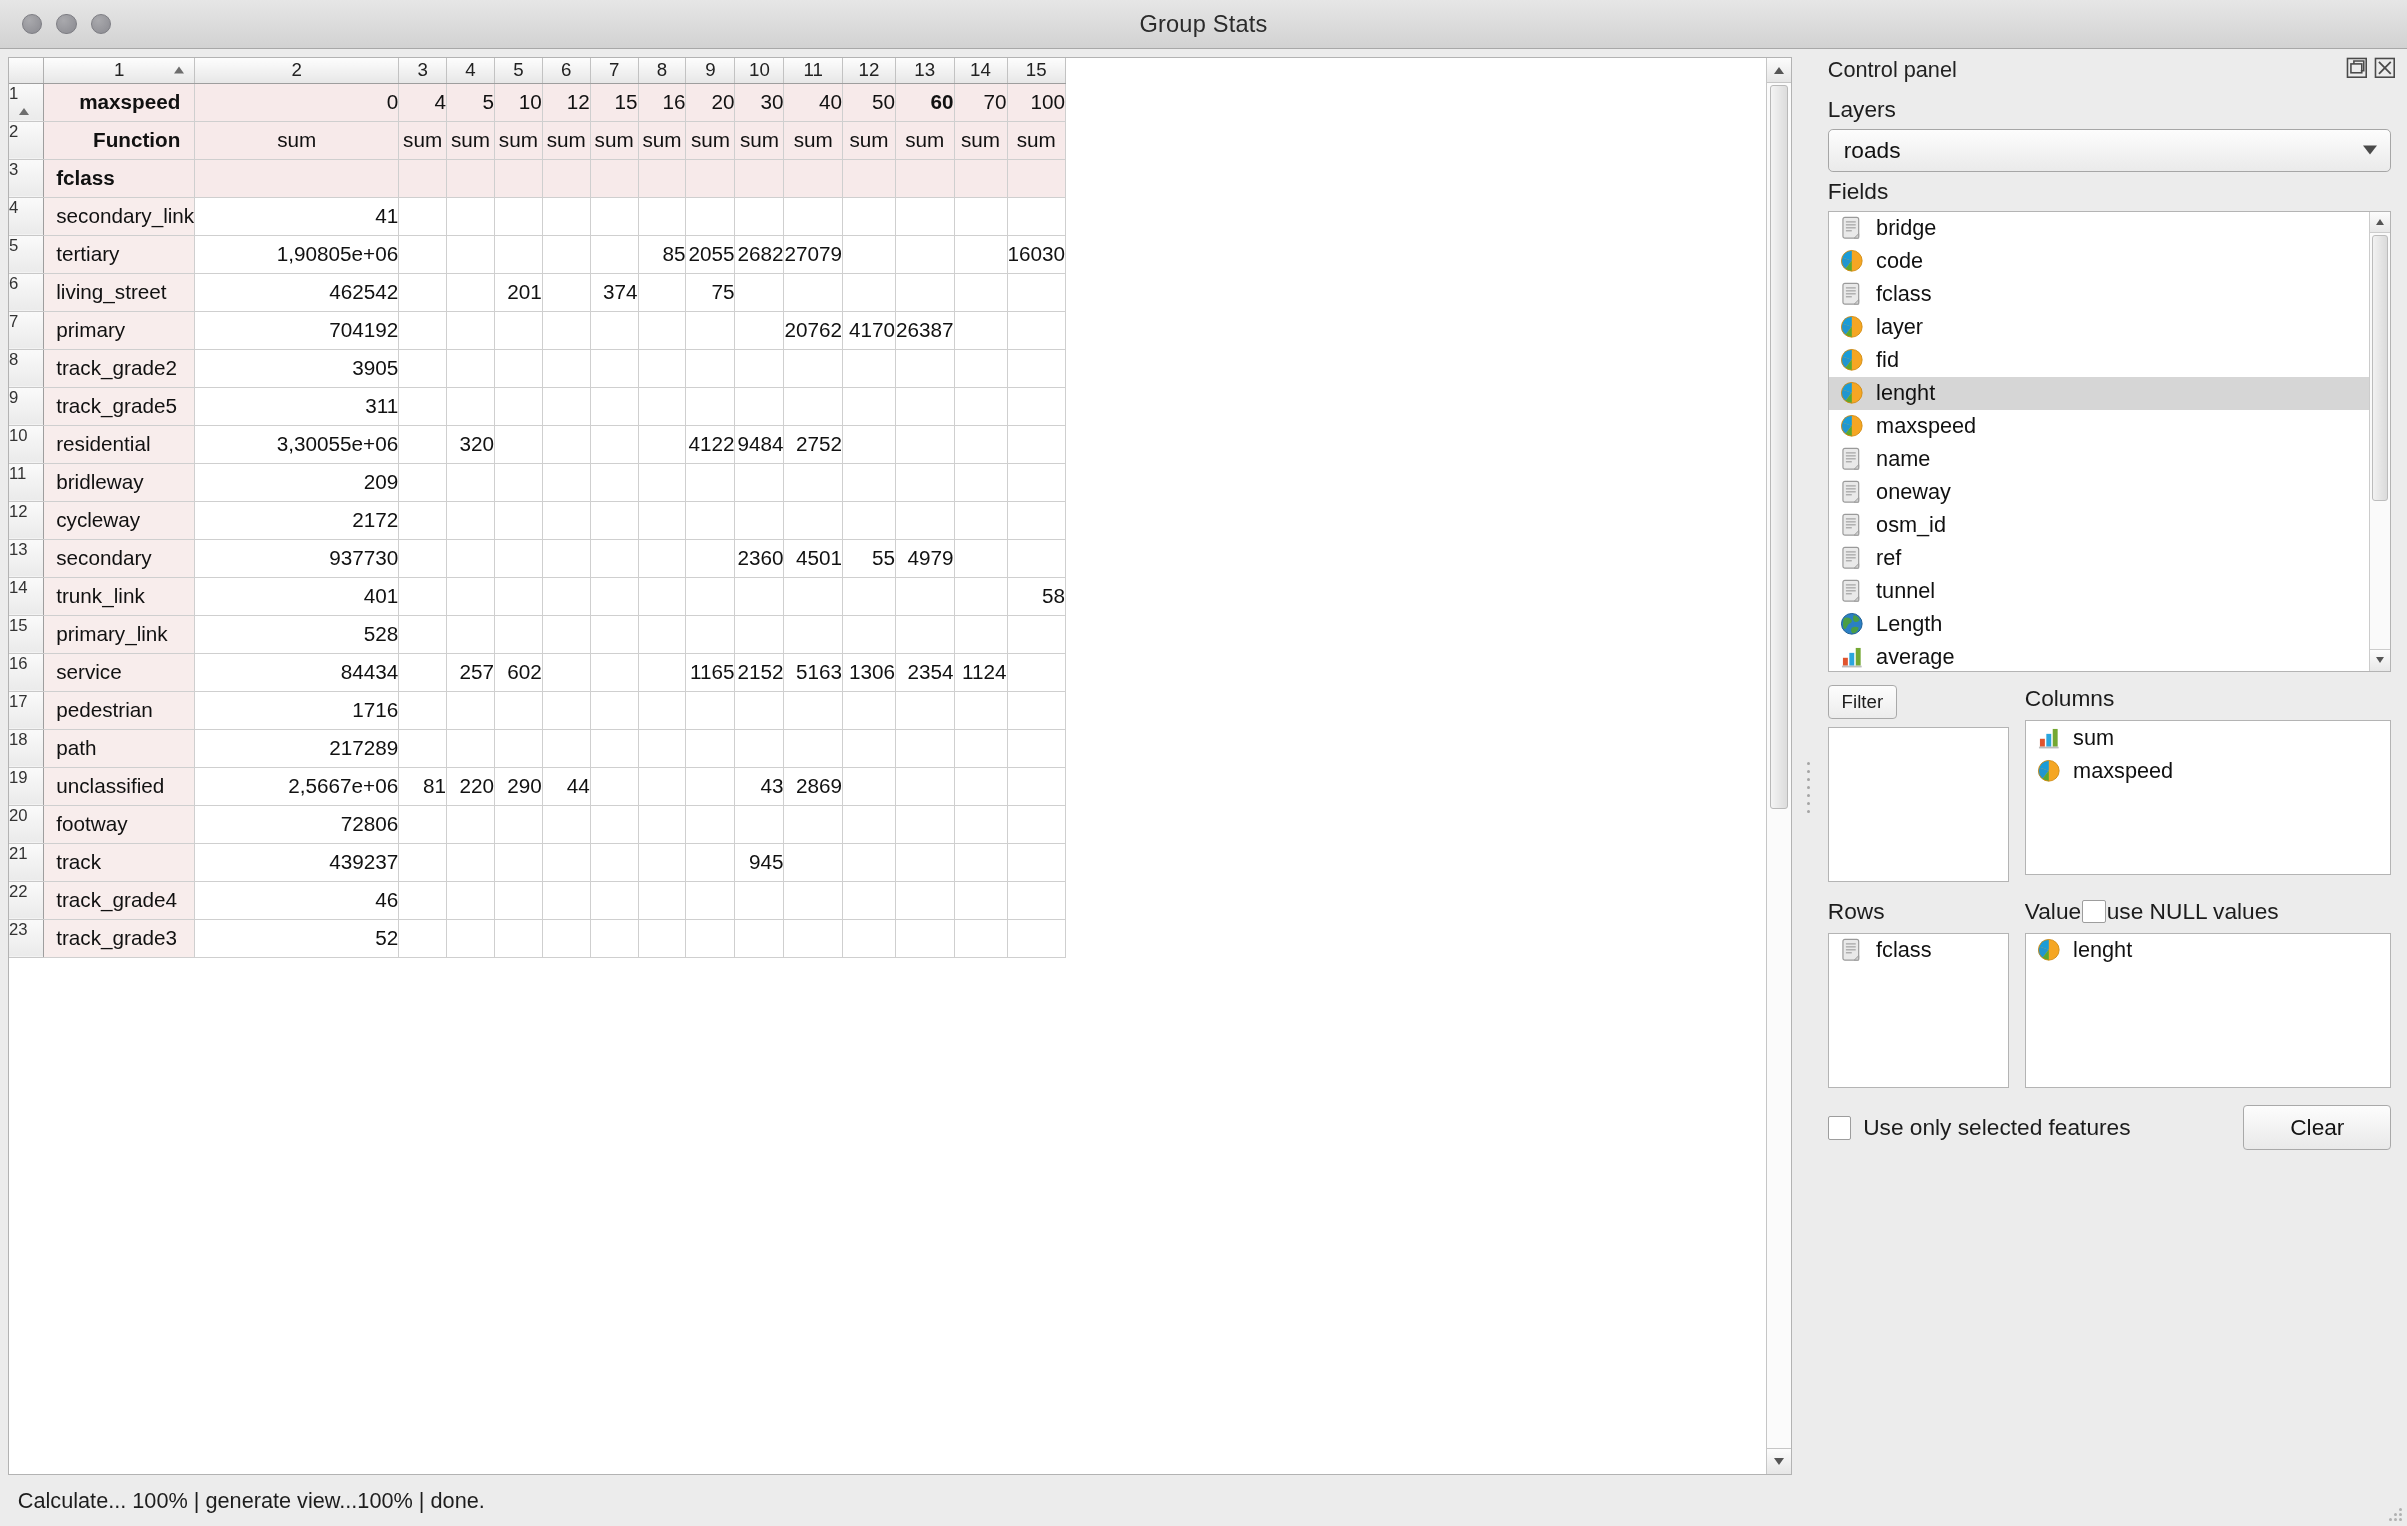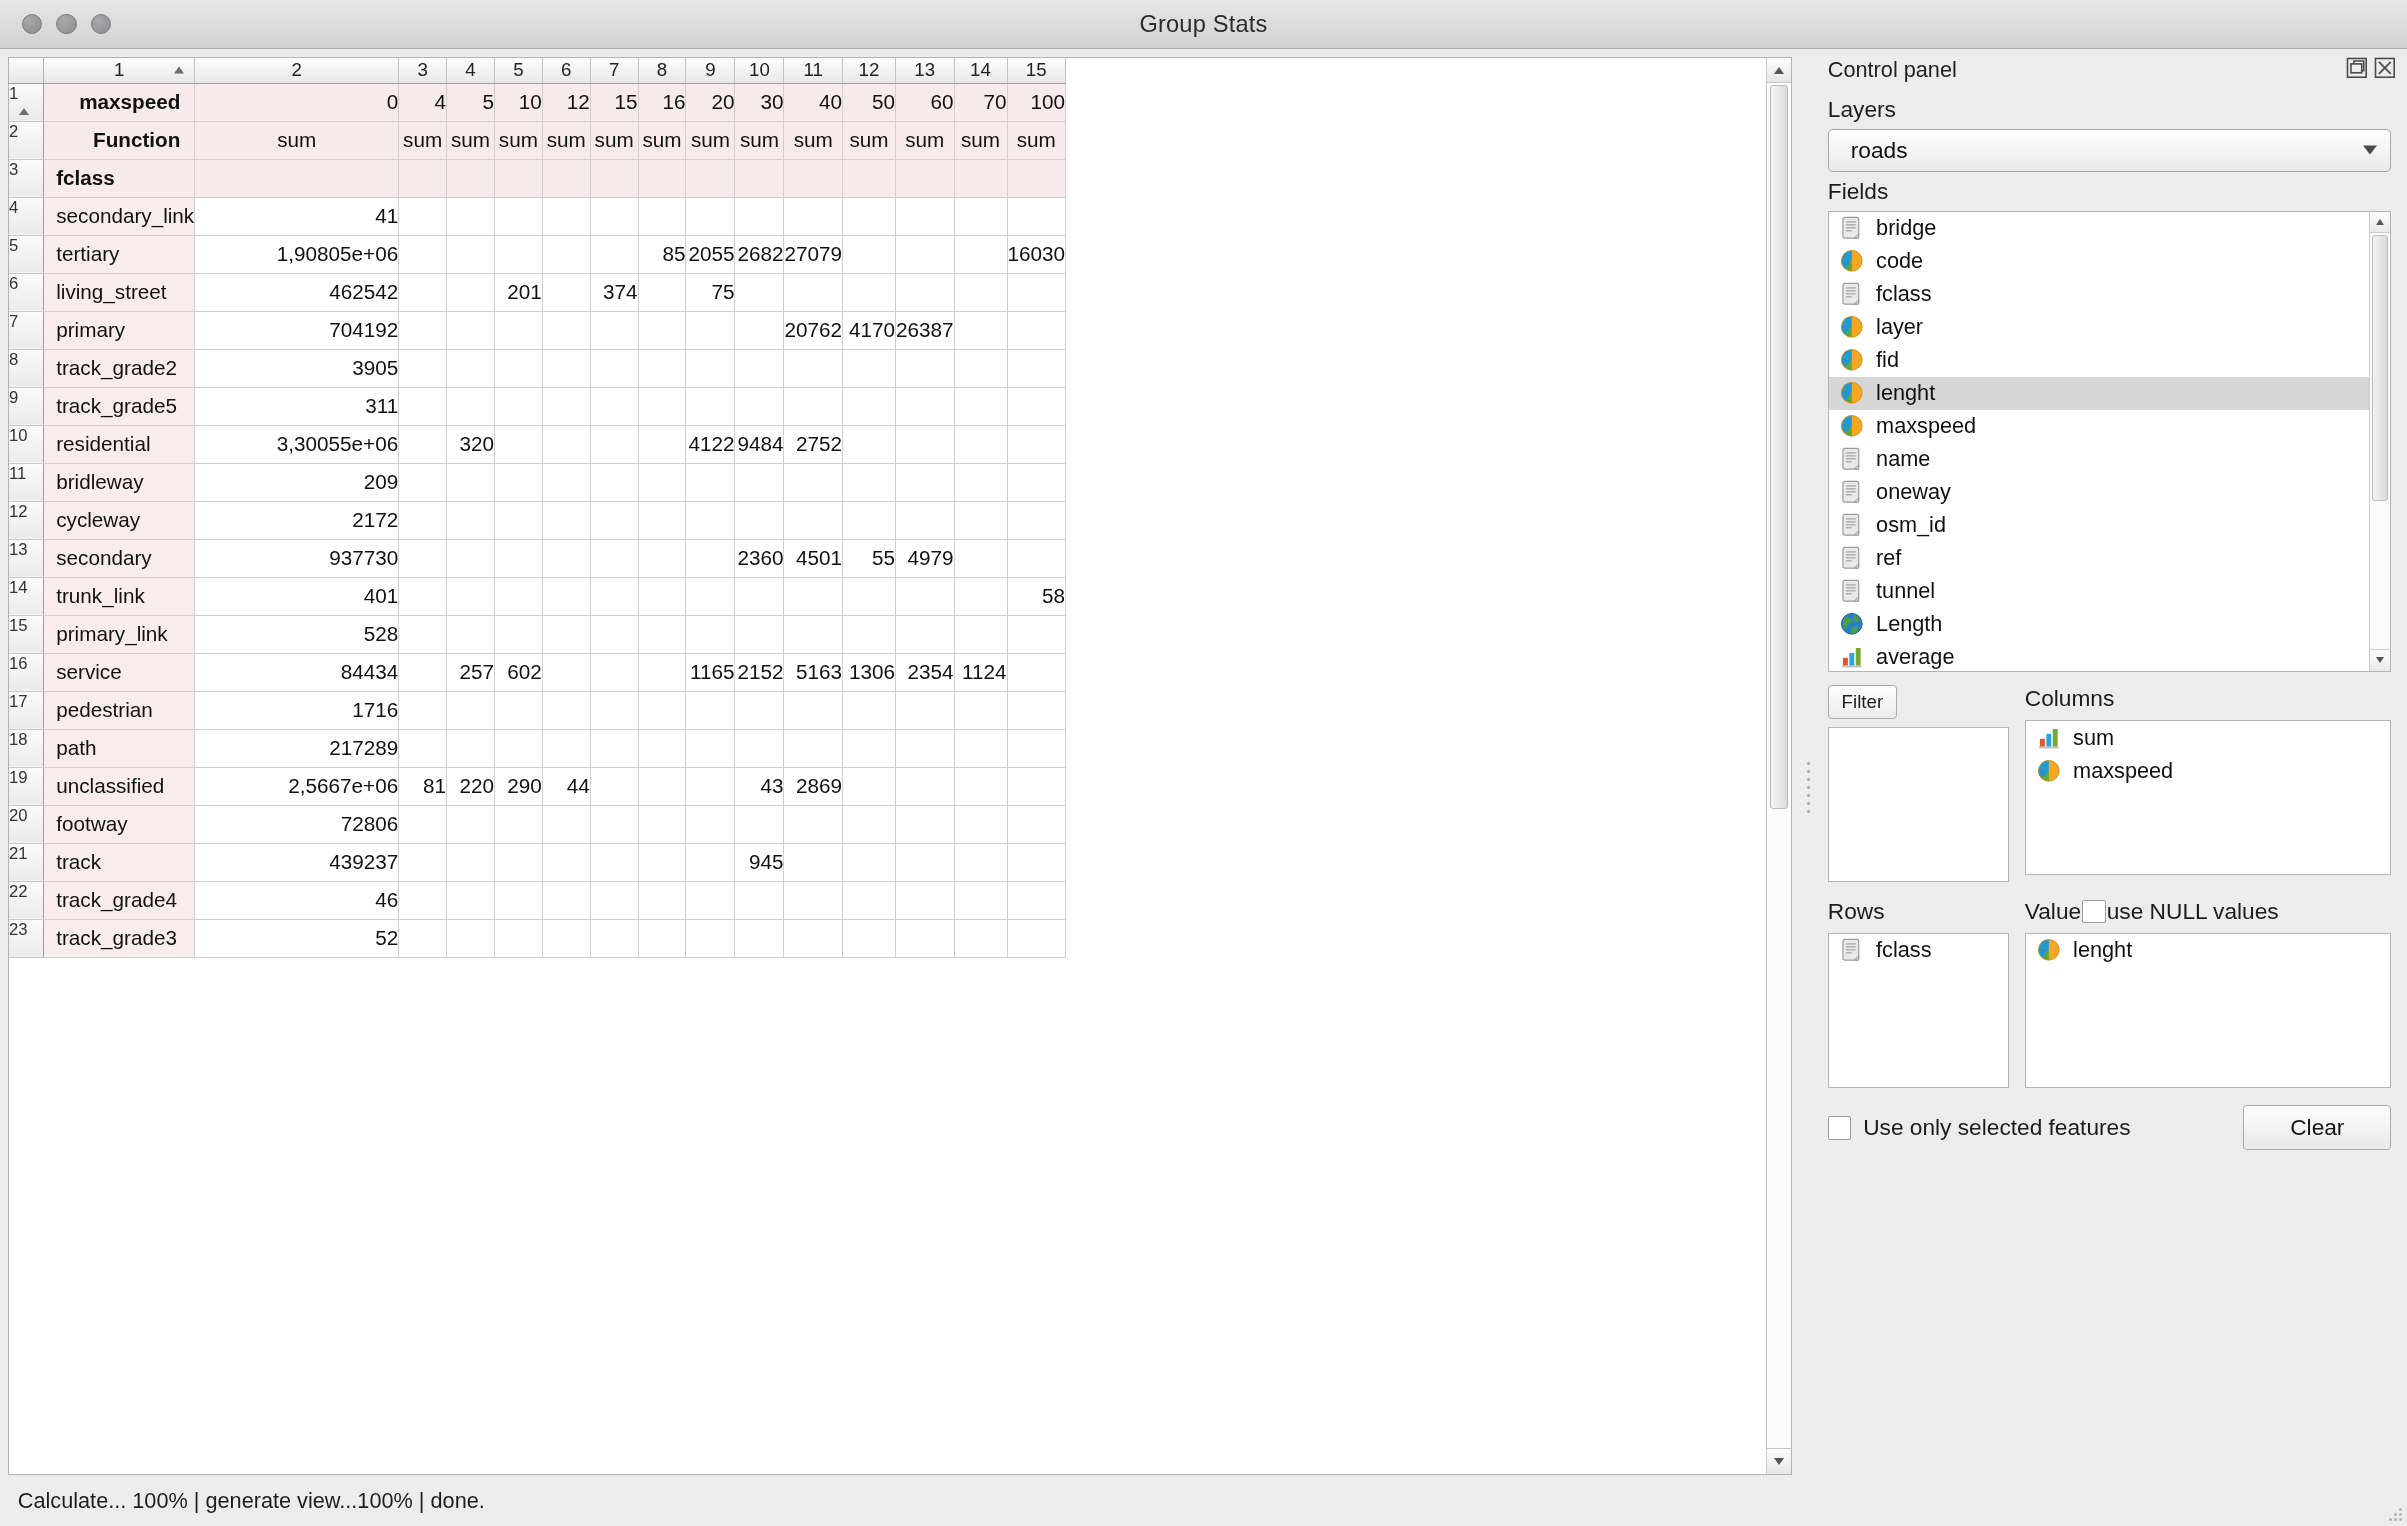--- a/index.html
+++ b/index.html
@@ -169,21 +169,21 @@
   .pbtn svg { display: block; }
 
   .pl-label { font-size: 22.7px; color: #1c1c1c; margin: 5.9px 0 5.9px 11.8px; }
 
   .combo {
     margin: 0 3.9px 0 11.8px;
     height: 43px;
     background: linear-gradient(#fdfdfd, #eaeaea);
     border: 1px solid #a6a6a6; border-radius: 4.9px;
     display: flex; align-items: center;
-    padding: 0 22px;
+    padding: 0 15px;
     font-size: 22.7px; color: #111;
     position: relative;
   }
   .combo .caret {
     position: absolute; right: 13.8px; top: 50%; transform: translateY(-50%);
     width:0;height:0;border-left:7.9px solid transparent;border-right:7.9px solid transparent;border-top:9.9px solid #4a4a4a;
   }
 
   .listbox {
     margin: 0 3.9px 0 11.8px;
@@ -306,21 +306,21 @@
                     <td class="cell hdrzone" style="width: 41px;">4</td>
                     <td class="cell hdrzone" style="width: 41px;">5</td>
                     <td class="cell hdrzone" style="width: 41px;">10</td>
                     <td class="cell hdrzone" style="width: 41px;">12</td>
                     <td class="cell hdrzone" style="width: 41px;">15</td>
                     <td class="cell hdrzone" style="width: 41px;">16</td>
                     <td class="cell hdrzone" style="width: 49px;">20</td>
                     <td class="cell hdrzone" style="width: 49px;">30</td>
                     <td class="cell hdrzone" style="width: 53px;">40</td>
                     <td class="cell hdrzone" style="width: 53px;">50</td>
-                    <td class="cell hdrzone" style="width: 53px;">60</td>
+                    <td class="cell hdrzone" style="width: 53px; font-weight: bold;">60</td>
                     <td class="cell hdrzone" style="width: 53px;">70</td>
                     <td class="cell hdrzone" style="width: 55px;">100</td>
                   </tr>
                   <tr class="pinkrow">
                     <td class="rowhdr"><span>2</span></td>
                     <td class="cell hdrzone bold" style="width: 118px;">Function</td>
                     <td class="cell hdrzone center" style="width: 204px;">sum</td>
                     <td class="cell hdrzone center" style="width: 41px;">sum</td>
                     <td class="cell hdrzone center" style="width: 41px;">sum</td>
                     <td class="cell hdrzone center" style="width: 41px;">sum</td>

